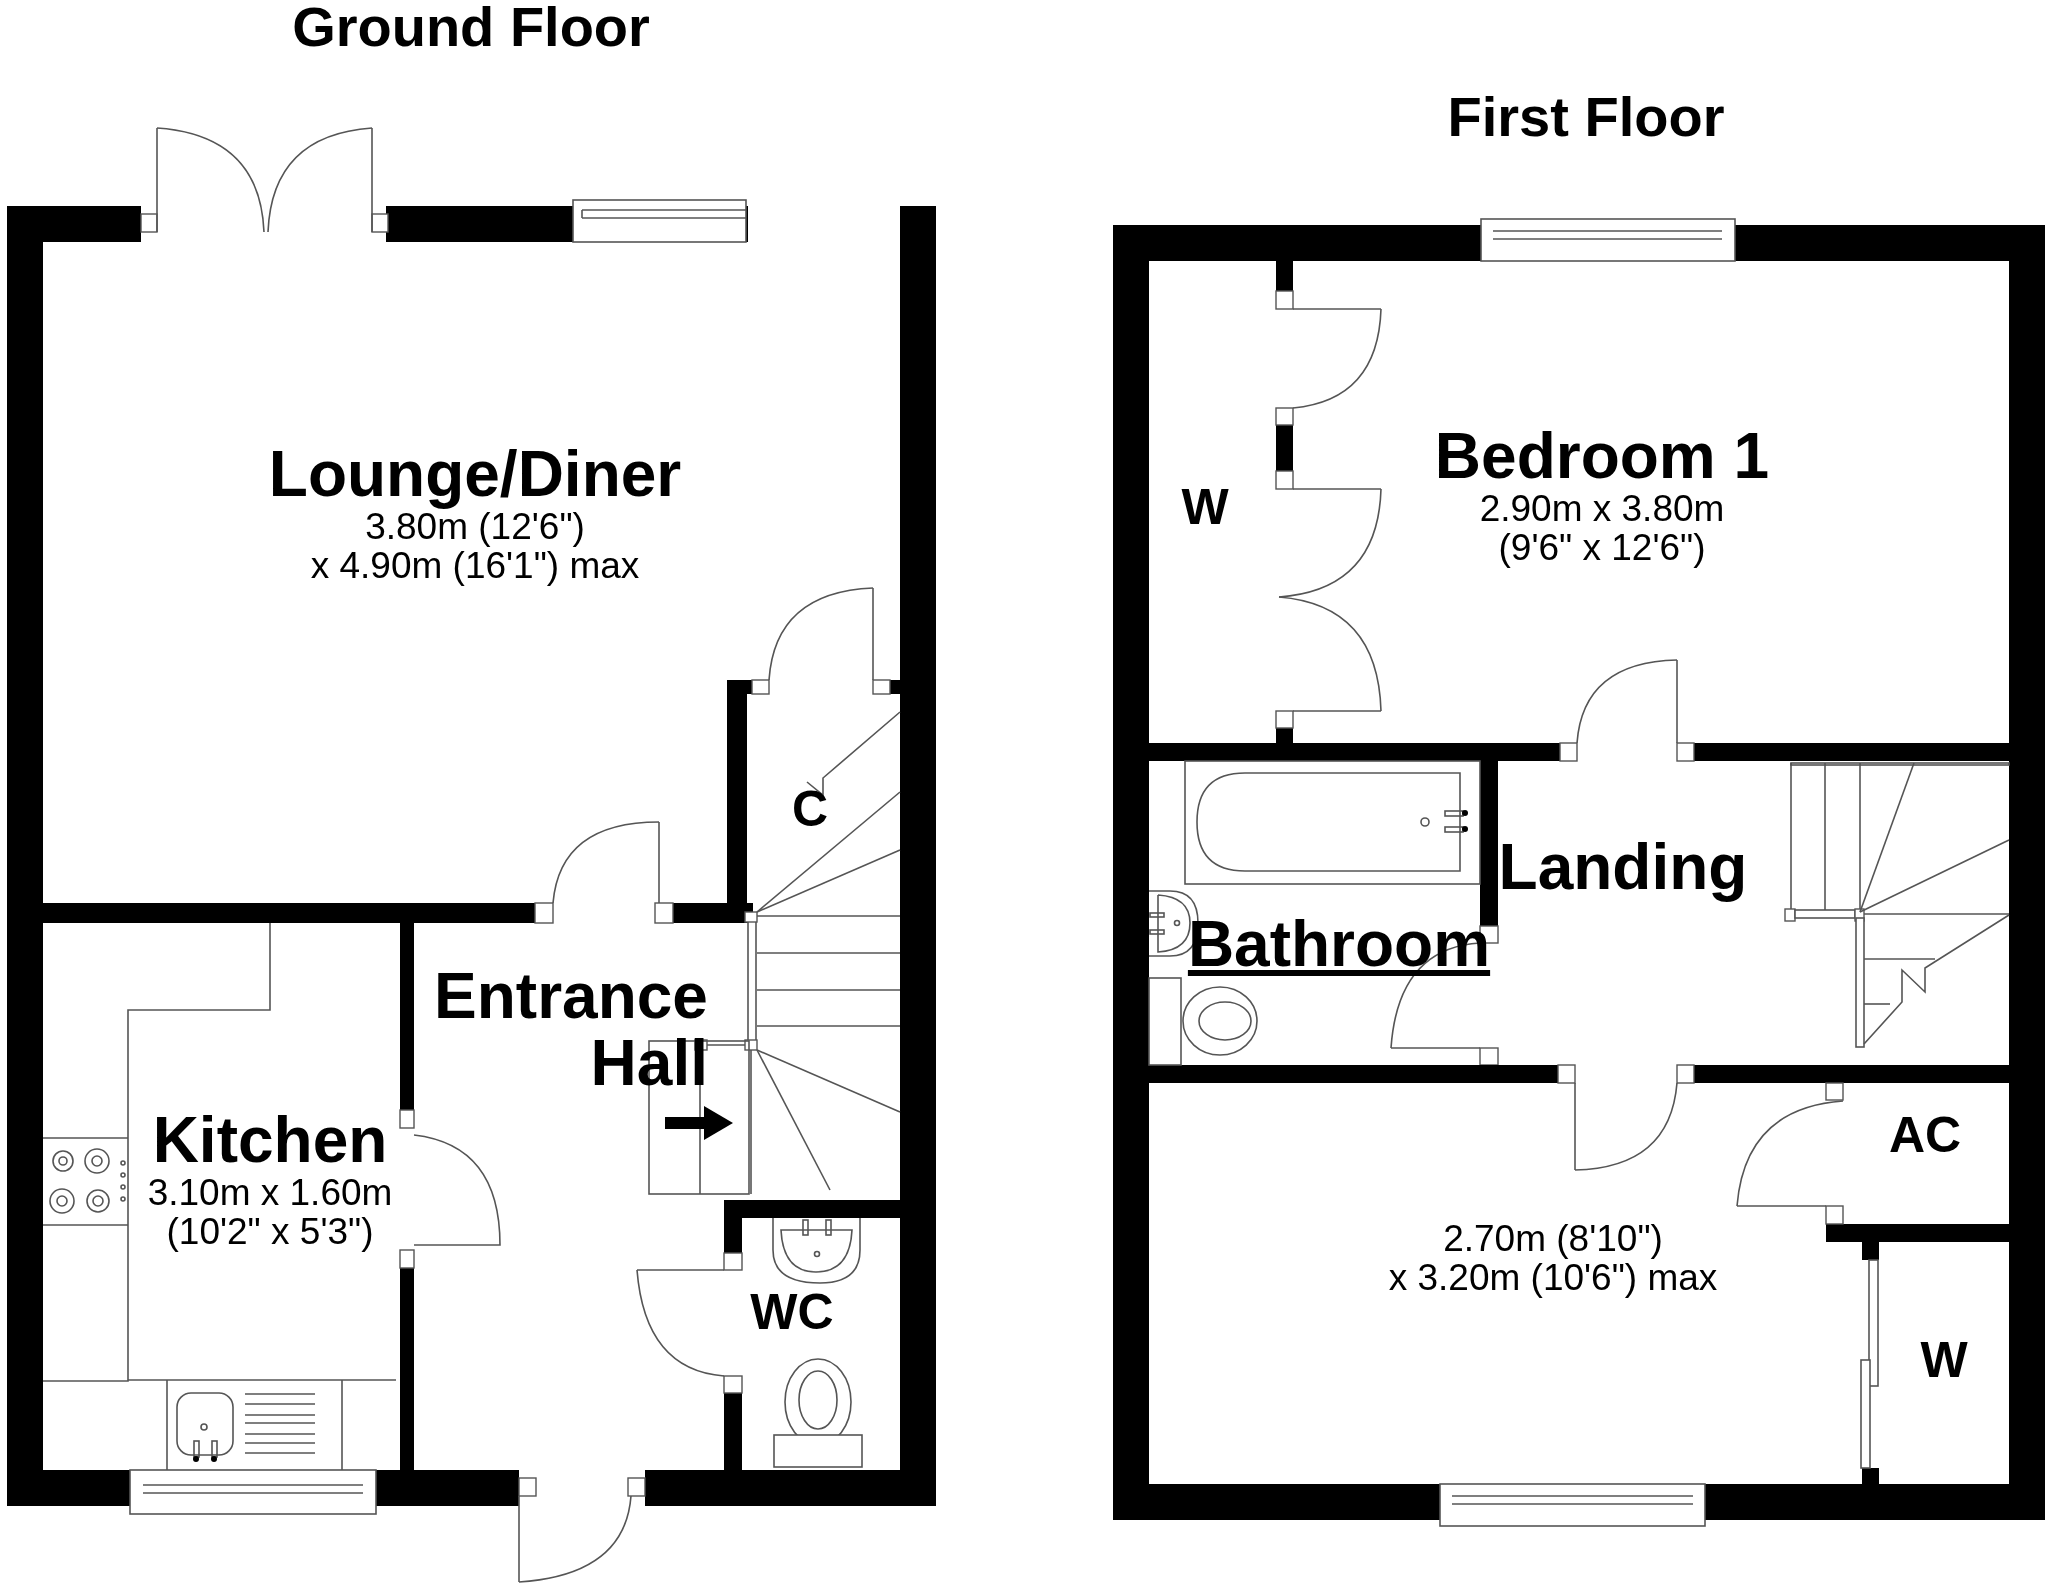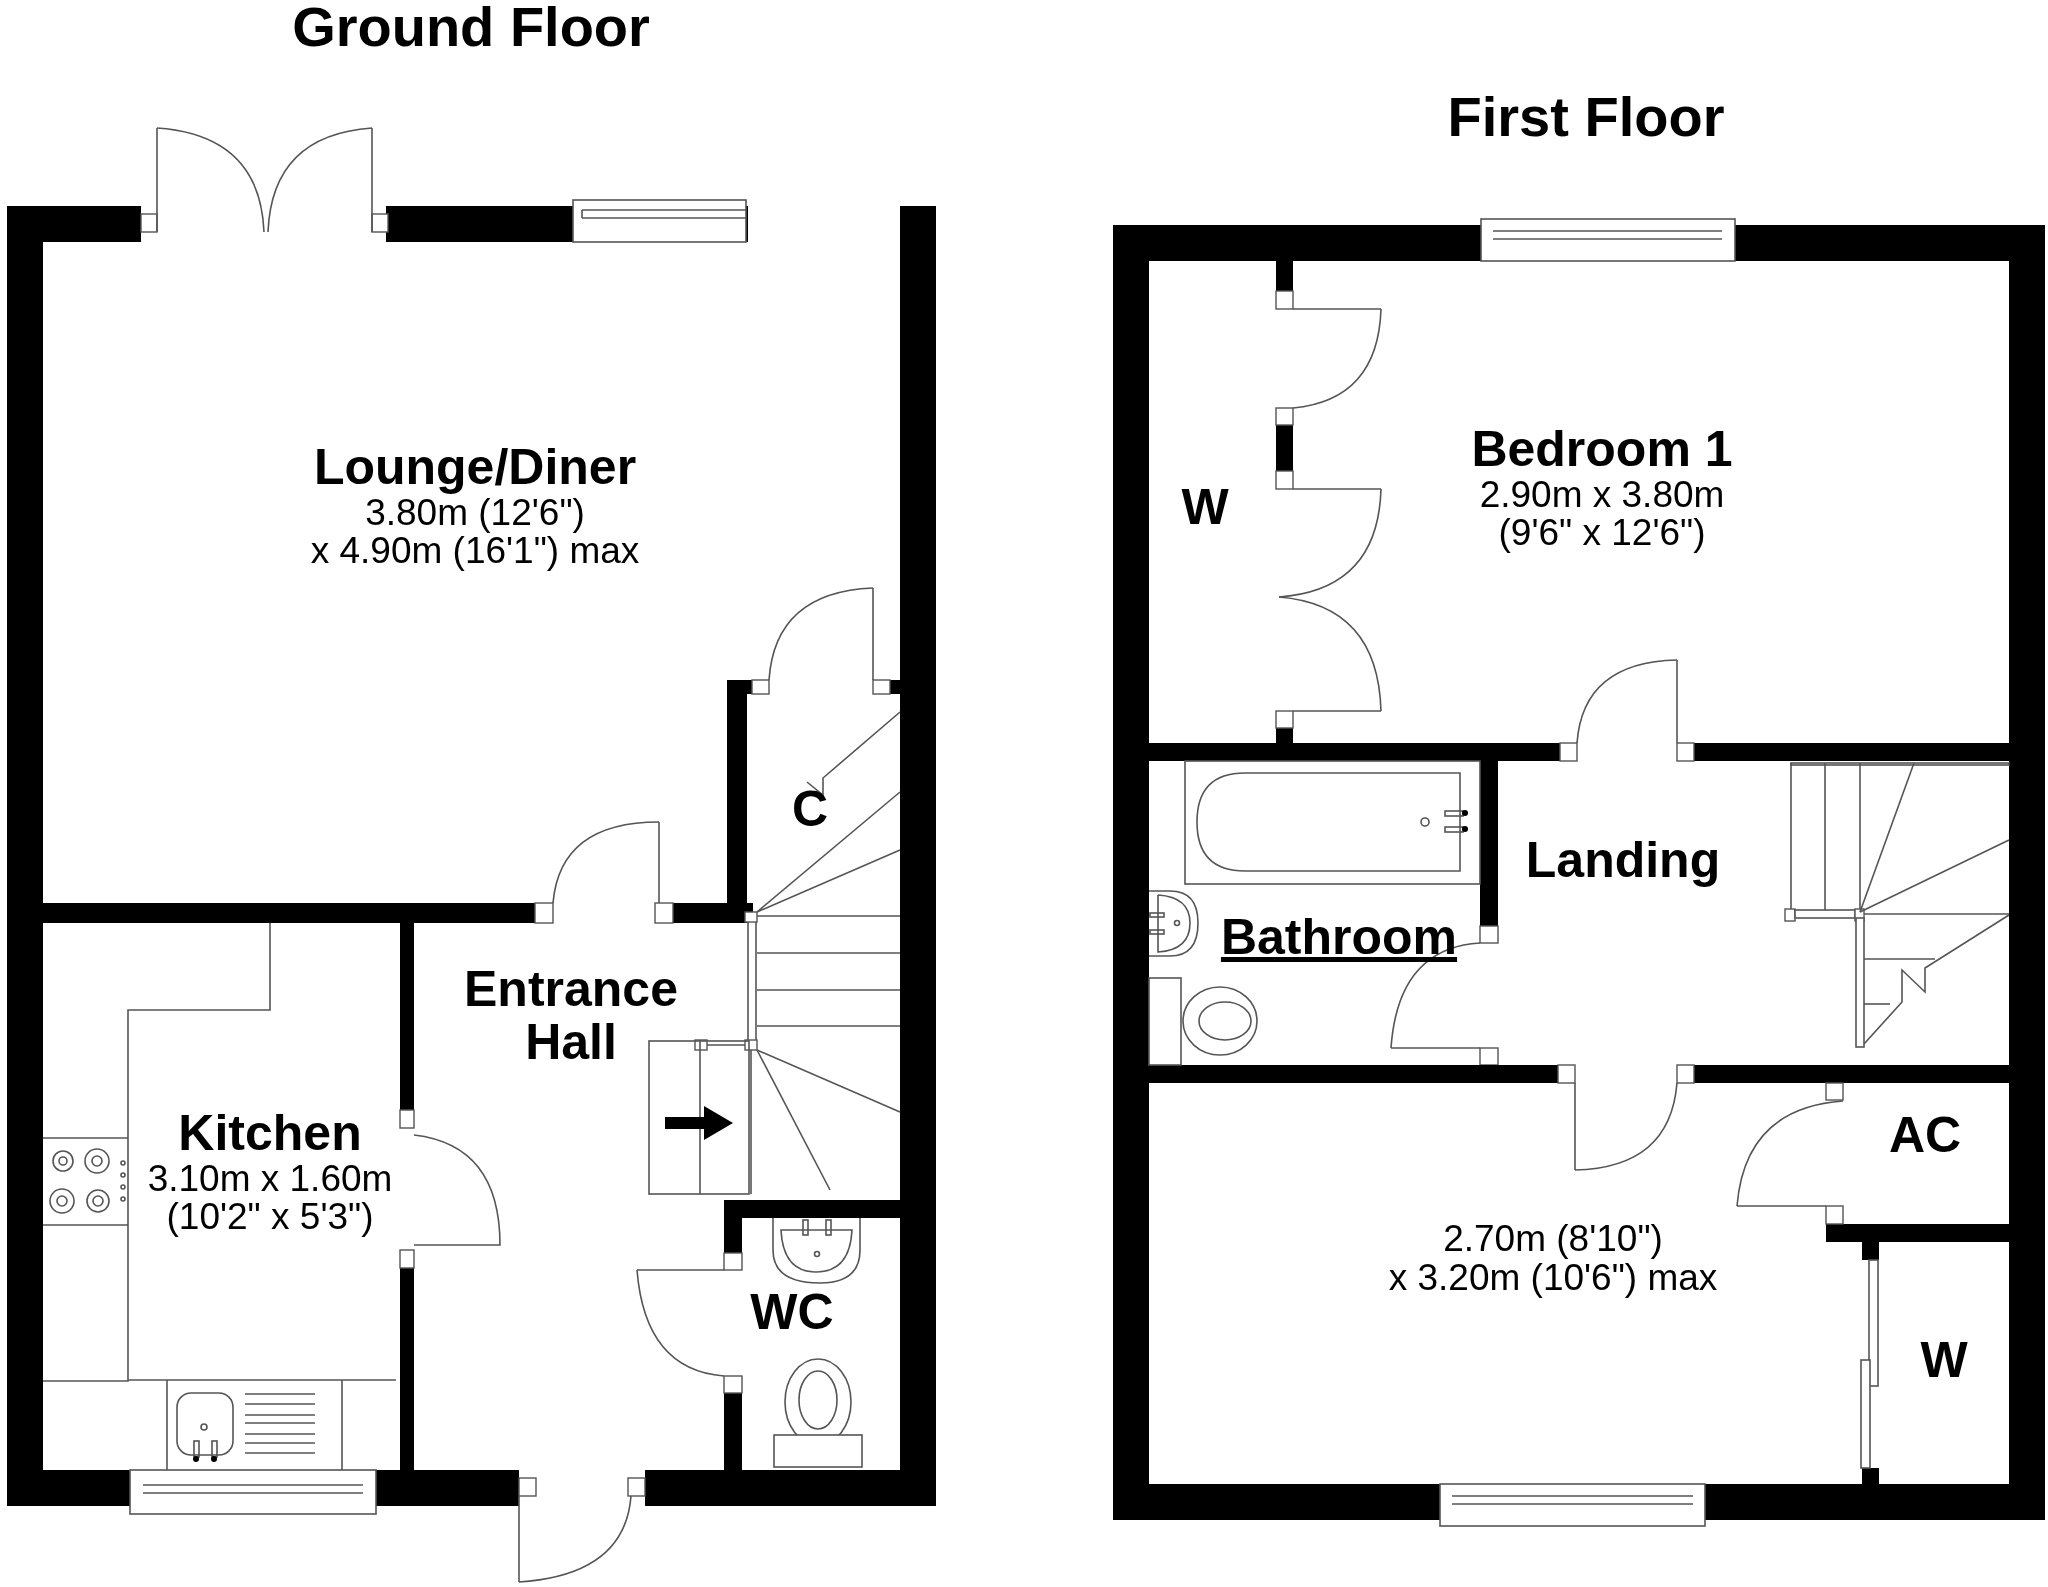--- a/index.html
+++ b/index.html
@@ -4,21 +4,21 @@
 <style>
   html, body { margin:0; padding:0; background:#ffffff; }
   body { width:2048px; height:1587px; position:relative; overflow:hidden; font-family:"Liberation Sans", sans-serif; }
   svg { position:absolute; left:0; top:0; }
   .wall { fill:#000000; }
   .thin { fill:none; stroke:#555555; stroke-width:1.6; }
   .thin-w { fill:#ffffff; stroke:#555555; stroke-width:1.6; }
   .jamb { fill:#ffffff; stroke:#555555; stroke-width:1.4; }
   .lbl { position:absolute; text-align:center; color:#000; white-space:nowrap; transform:translateX(-50%); line-height:1.05; }
   .floor-title { font-weight:bold; font-size:56px; }
-  .room-name { font-weight:bold; font-size:50px; }
+  .room-name { font-weight:bold; font-size:64px; }
   .room-dim { font-size:37px; }
   .small-name { font-weight:bold; font-size:50px; }
 </style>
 </head>
 <body>
 
 <svg width="2048" height="1587" viewBox="0 0 2048 1587" xmlns="http://www.w3.org/2000/svg">
 
   <g>
 
@@ -301,21 +301,21 @@
   <div class="room-dim">3.80m (12'6")</div>
   <div class="room-dim">x 4.90m (16'1") max</div>
 </div>
 
 <div class="lbl" style="left:270px; top:1107px;">
   <div class="room-name">Kitchen</div>
   <div class="room-dim">3.10m x 1.60m</div>
   <div class="room-dim">(10'2" x 5'3")</div>
 </div>
 
-<div class="lbl" style="left:571px; top:963px;">
+<div class="lbl" style="left:571px; top:963px;text-align:right;">
   <div class="room-name">Entrance</div>
   <div class="room-name">Hall</div>
 </div>
 
 <div class="lbl small-name" style="left:810px; top:783px;">C</div>
 <div class="lbl small-name" style="left:792px; top:1286px;">WC</div>
 
 <div class="lbl" style="left:1602px; top:423px;">
   <div class="room-name">Bedroom 1</div>
   <div class="room-dim">2.90m x 3.80m</div>

